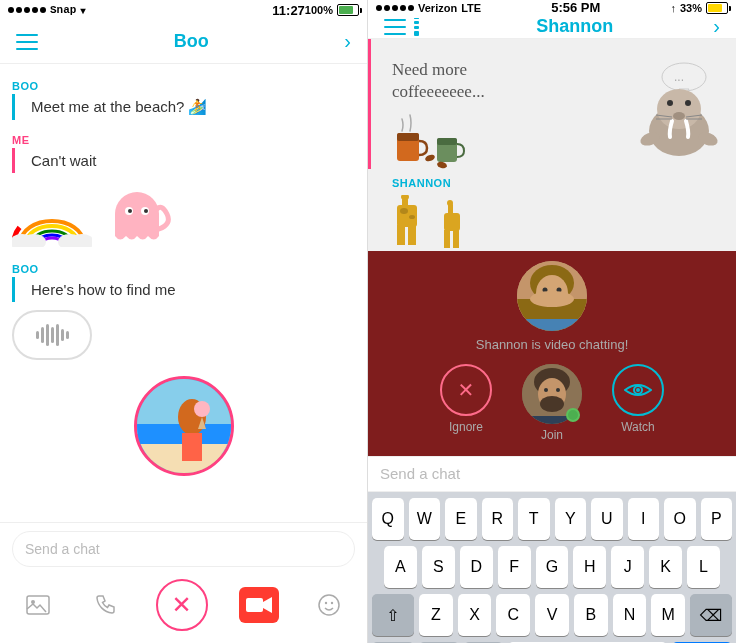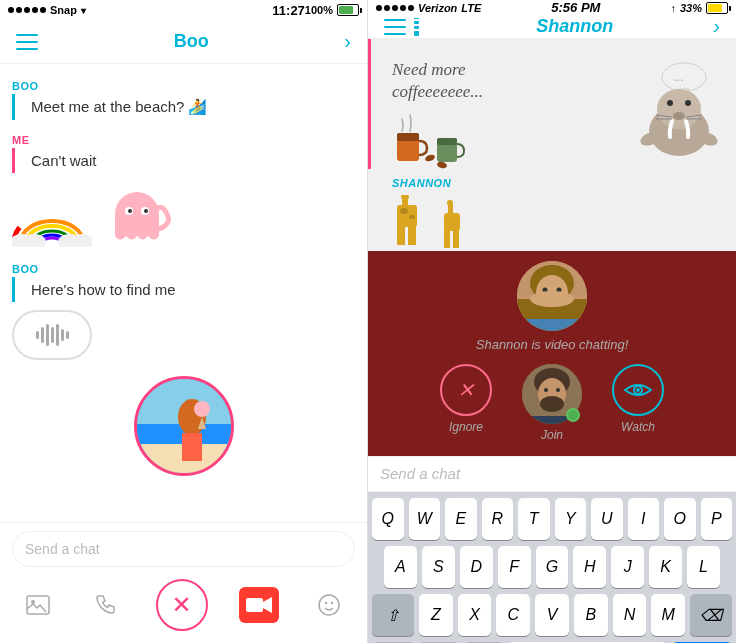--- a/index.html
+++ b/index.html
@@ -31,21 +31,21 @@
       font-size: 11px;
       font-weight: 600;
     }
     .status-bar-left .signal-dots {
       display: flex; gap: 2px; align-items: center;
     }
     .status-bar-left .dot {
       width: 6px; height: 6px; border-radius: 50%; background: #000;
     }
     .status-bar-left .snap-label {
-      margin-left: 4px; font-size: 11px; font-weight: 600;
+      margin-left: 4px; font-size: 11px; font-weight: 600; font-family: Liberation Mono, monospace;
     }
     .status-bar-left .wifi-icon {
       margin-left: 4px; font-size: 10px;
     }
     .status-bar-left .time-left {
       flex: 1; text-align: right; font-size: 13px; font-weight: 600;
     }
     .status-bar-left .battery-area {
       display: flex; align-items: center; gap: 4px; font-size: 11px;
     }
@@ -178,21 +178,20 @@
       cursor: pointer;
     }
 
     
     .right-panel {
       width: 368px;
       height: 643px;
       display: flex;
       flex-direction: column;
       background: #fff;
-      font-style: italic;
     }
 
     .status-bar-right {
       height: 20px;
       background: #fff;
       display: flex;
       align-items: center;
       padding: 0 8px;
       font-size: 11px;
       font-weight: 600;

